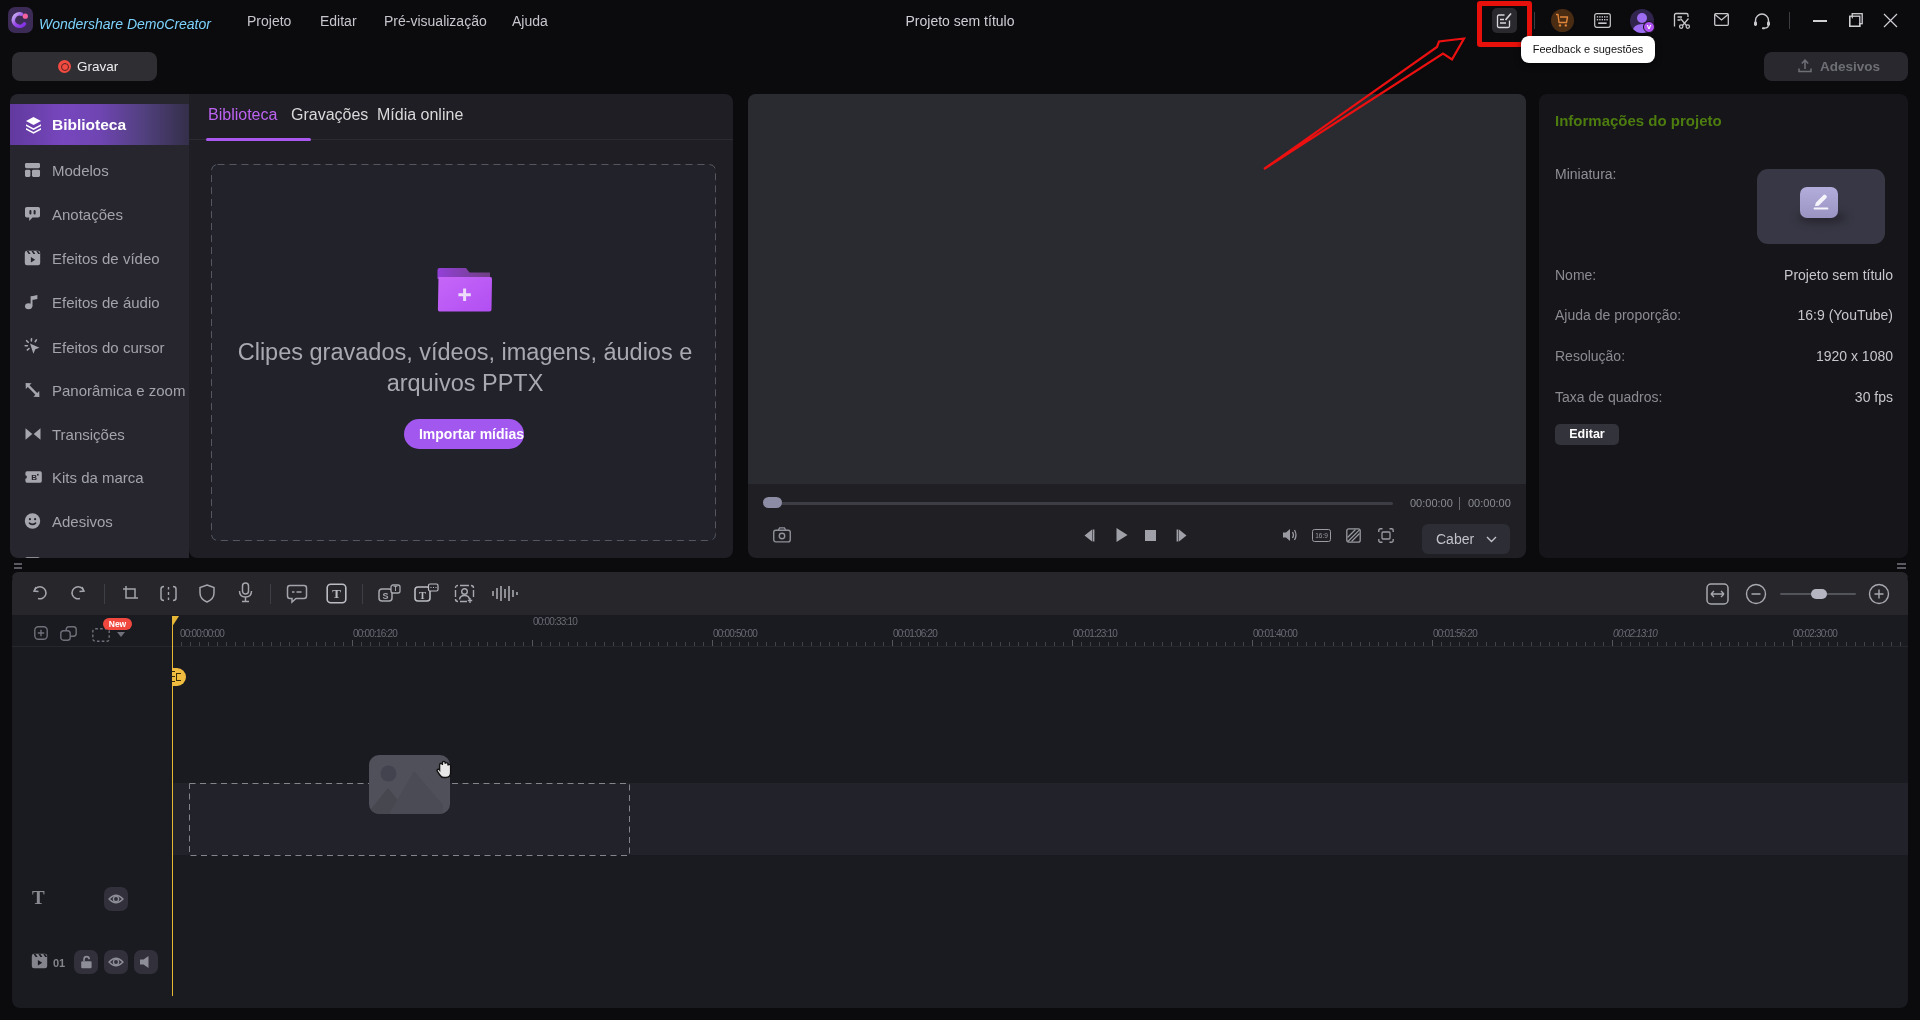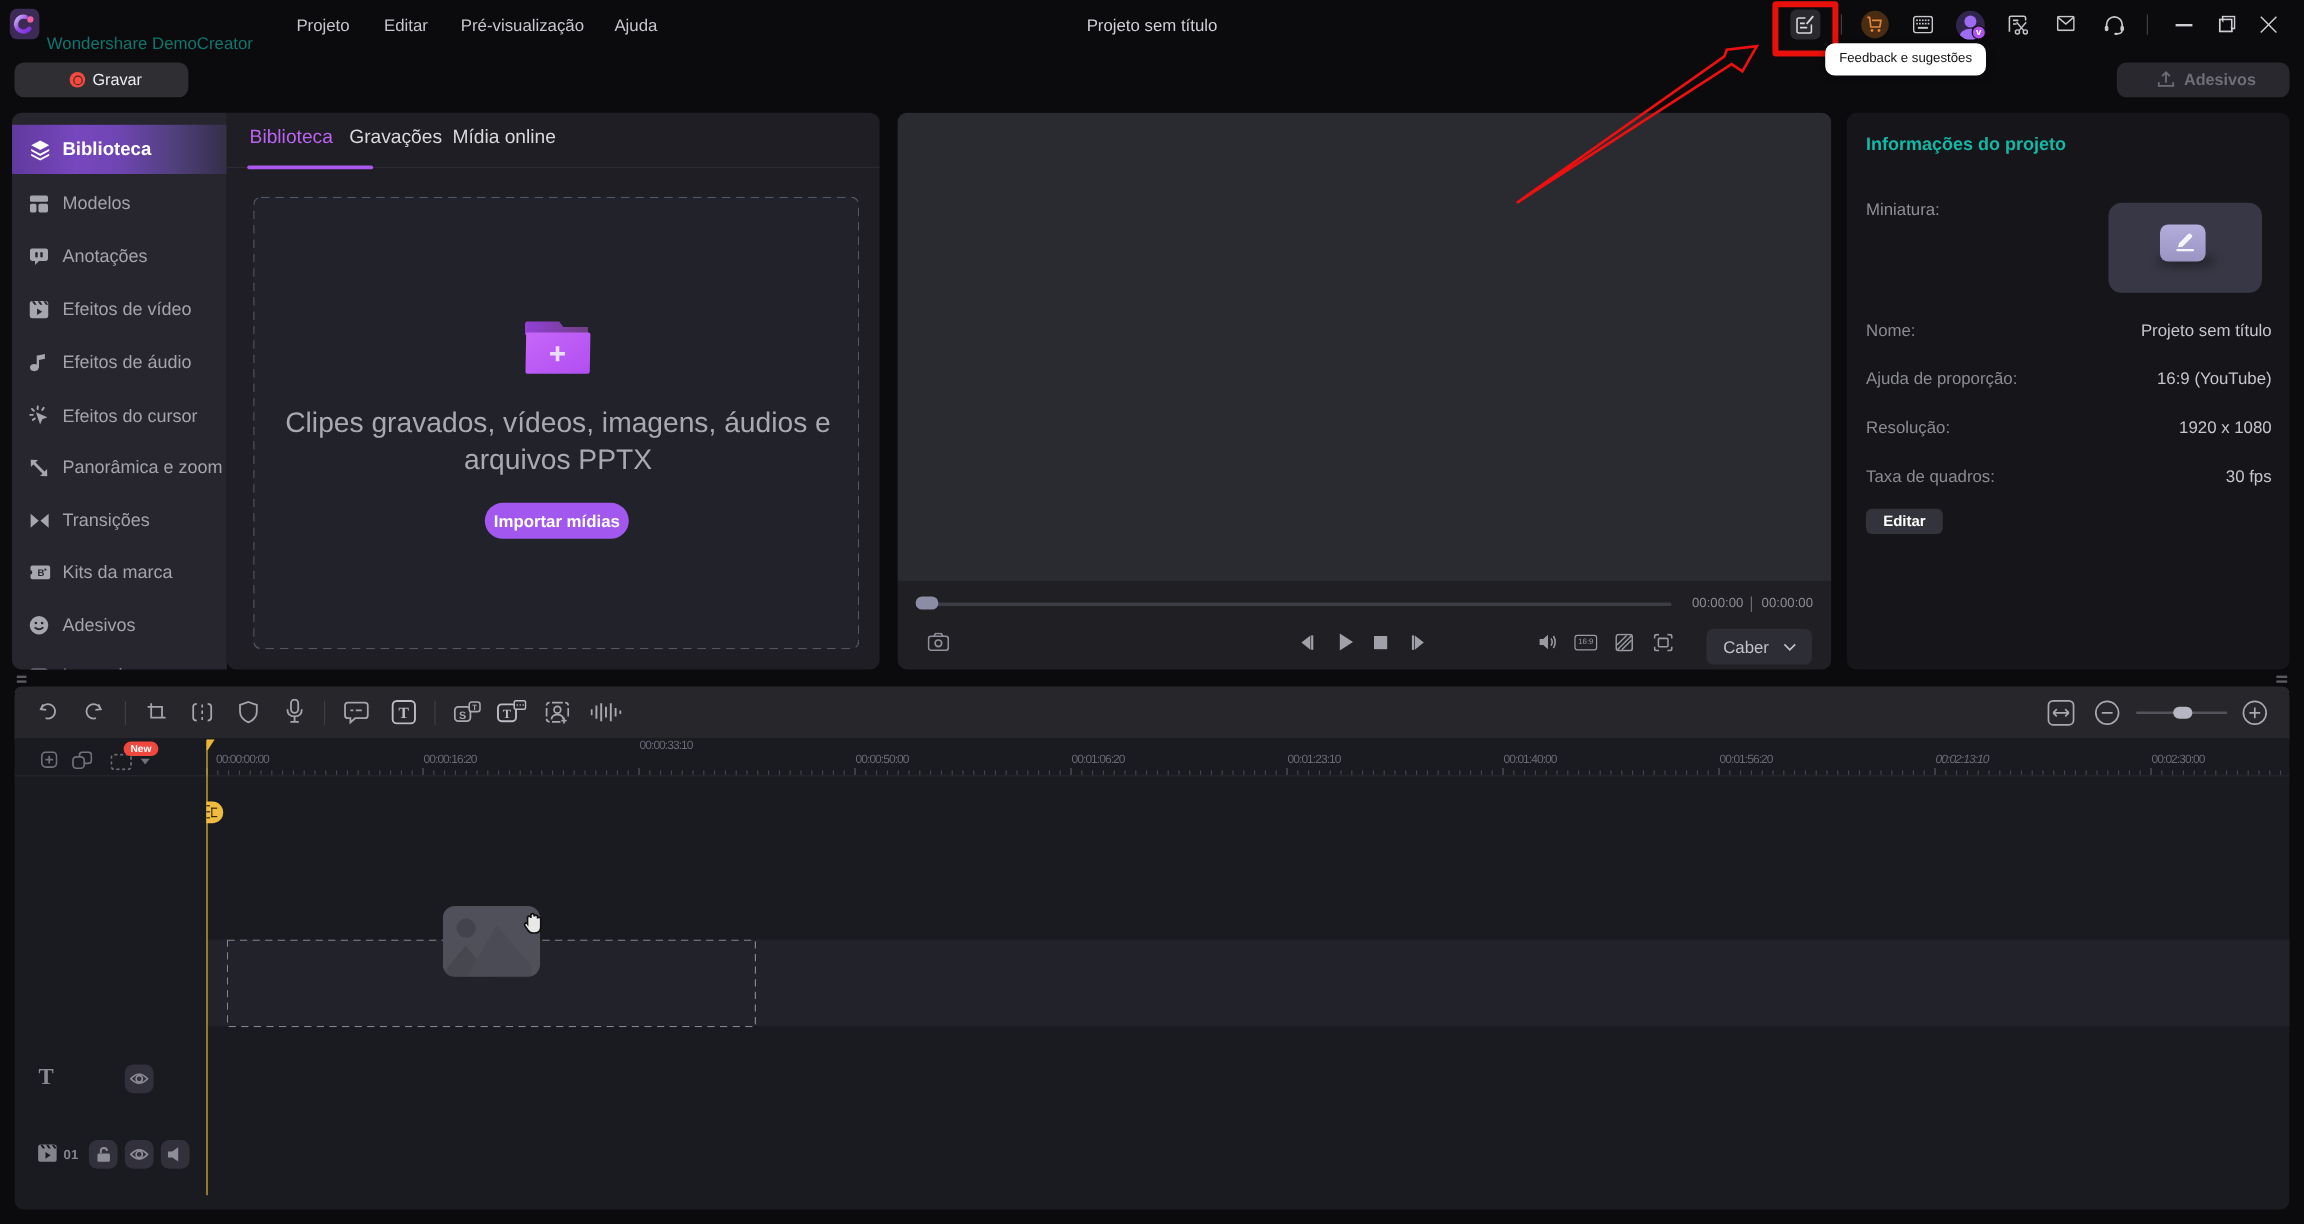--- a/index.html
+++ b/index.html
@@ -24,21 +24,21 @@
       <linearGradient id="logc" x1="0" y1="0" x2="1" y2="1">
         <stop offset="0" stop-color="#c9b8f2"></stop>
           <stop offset="0.5" stop-color="#9a4ae8"></stop>
           <stop offset="1" stop-color="#7d2fe0"></stop>
       </linearGradient>
     </defs>
     <rect x="0" y="0" width="25" height="26" rx="7" fill="#3c2b56"></rect>
     <path d="M 16.5 16.9 A 6.2 6.2 0 1 1 13.5 7.2" stroke="url(#logc)" stroke-width="3.6" fill="none" stroke-linecap="round"></path>
     <circle cx="17.3" cy="9.2" r="2.6" fill="#f3629c"></circle>
   </svg>
-  <div class="abs" style="left:39px;top:16px;height:40px;line-height:40px;color:#0f766e;font-size:14px;">Wondershare DemoCreator</div>
+  <div class="abs" style="left:39px;top:4px;height:40px;line-height:40px;color:#7dd3fc;font-size:14px;font-style:italic;">Wondershare DemoCreator</div>
   <div class="abs menu" style="left:247px;top:13px;">Projeto</div>
   <div class="abs menu" style="left:320px;top:13px;">Editar</div>
   <div class="abs menu" style="left:384px;top:13px;">Pré-visualização</div>
   <div class="abs menu" style="left:512px;top:13px;">Ajuda</div>
   <div class="abs" style="left:810px;top:13px;width:300px;text-align:center;color:#cfcfd4;font-size:14px;">Projeto sem título</div>
 
   <div class="abs" style="left:1492px;top:8px;width:25px;height:25px;border-radius:5px;background:#2a2a2e;"></div>
   <svg class="abs" style="left:1495px;top:11px;" width="19" height="19" viewBox="0 0 19 19">
     <path d="M14.5 9.5 L14.5 15 Q14.5 16.5 13 16.5 L4 16.5 Q2.5 16.5 2.5 15 L2.5 5.5 Q2.5 4 4 4 L9.5 4" stroke="#d8d8dc" stroke-width="1.3" fill="none"></path>
     <path d="M5 8.5 L9 8.5 M5 12 L11 12" stroke="#d8d8dc" stroke-width="1.3"></path>
@@ -244,21 +244,21 @@
         <linearGradient id="fold" x1="0" y1="0" x2="1" y2="1">
           <stop offset="0" stop-color="#c667f8"></stop>
             <stop offset="1" stop-color="#b14ef2"></stop>
         </linearGradient>
       </defs>
       <path d="M1.5 3 Q1.5 1 3.5 1 L30 1 L33.5 5.5 L54 5.5 L54 12 L1.5 12 Z" fill="url(#foldback)"></path>
       <path d="M2.5 10 L54.5 10 Q56 10 56 12 L55.5 42.5 Q55.5 44.5 53.5 44.5 L3.5 44.5 Q1.8 44.5 1.9 42.5 Z" fill="url(#fold)"></path>
       <path d="M28.6 21.5 L28.6 34 M22.4 27.8 L34.8 27.8" stroke="#ecdcfa" stroke-width="3" stroke-linecap="butt"></path>
     </svg>
     <div class="abs" style="left:4px;top:243px;width:544px;text-align:center;color:#a8a9b1;font-size:23.5px;line-height:31px;">Clipes gravados, vídeos, imagens, áudios e<br>arquivos PPTX</div>
-    <div class="abs" style="left:215px;top:325px;width:120px;height:30px;border-radius:16px;background:#a258ee;color:#fff;font-size:14px;font-weight:bold;text-align:center;line-height:30px;">Importar mídias</div>
+    <div class="abs" style="left:215px;top:325px;width:120px;height:30px;border-radius:16px;background:#a258ee;color:#fff;font-size:14px;font-weight:bold;text-align:right;line-height:30px;">Importar mídias</div>
   </div>
 
   <div class="panel" id="preview" style="left:748px;top:94px;width:778px;height:464px;background:#1f1f24;border-radius:8px;overflow:hidden;">
     <div class="abs" style="left:0;top:0;width:778px;height:390px;background:#2a2a31;"></div>
 
     <div class="abs" style="left:23px;top:407.5px;width:622px;height:3.5px;border-radius:2px;background:#3d3d45;"></div>
     <div class="abs" style="left:15px;top:403px;width:19px;height:11px;border-radius:6px;background:#8c8ca4;"></div>
     <div class="abs" style="left:662px;top:403px;color:#8b8b94;font-size:11px;">00:00:00</div>
     <div class="abs" style="left:710.5px;top:402.5px;width:1.5px;height:13px;background:#6a6a72;"></div>
     <div class="abs" style="left:720px;top:403px;color:#8b8b94;font-size:11px;">00:00:00</div>
@@ -300,21 +300,21 @@
     </svg>
 
     <div class="abs" style="left:674px;top:430px;width:88px;height:30px;border-radius:6px;background:#2d2d35;"></div>
     <div class="abs" style="left:688px;top:430px;height:30px;line-height:30px;color:#c2c2ca;font-size:14px;">Caber</div>
     <svg class="abs" style="left:738px;top:442px;" width="11" height="7" viewBox="0 0 11 7">
         <path d="M1 1 L5.5 5.5 L10 1" stroke="#c2c2ca" stroke-width="1.4" fill="none"></path>
       </svg>
   </div>
 
   <div class="panel" id="rightpanel" style="left:1539px;top:94px;width:369px;height:464px;background:#15151a;border-radius:8px;overflow:hidden;">
-    <div class="abs" style="left:16px;top:18px;color:#14b8a6;font-size:15px;font-weight:bold;">Informações do projeto</div>
+    <div class="abs" style="left:16px;top:18px;color:#4d7c0f;font-size:15px;font-weight:bold;">Informações do projeto</div>
     <div class="abs" style="left:16px;top:72px;color:#8e8e95;font-size:14px;">Miniatura:</div>
     <div class="abs" style="left:218px;top:75px;width:128px;height:75px;border-radius:11px;background:#383745;"></div>
     <div class="abs" style="left:258px;top:118px;width:50px;height:11px;border-radius:50%;background:rgba(0,0,0,0.35);filter:blur(4px);"></div>
     <div class="abs" style="left:261px;top:93px;width:38px;height:31px;border-radius:7px;background:linear-gradient(180deg,#b2adda,#9a94c2);"></div>
     <svg class="abs" style="left:272px;top:99px;" width="20" height="17" viewBox="0 0 20 17">
       <path d="M4 13 L4.8 9.8 L12.5 2.1 Q13.6 1 14.7 2.1 L15.4 2.8 Q16.5 3.9 15.4 5 L7.7 12.7 L4 13 Z" fill="#f5f4fb"></path>
       <path d="M3.5 15.5 L16.5 15.5" stroke="#f5f4fb" stroke-width="1.8" stroke-linecap="round"></path>
     </svg>
     <div class="abs" style="left:16px;top:173px;color:#8b8b92;font-size:14px;">Nome:</div>
     <div class="abs" style="left:0;top:173px;width:354px;text-align:right;color:#c6c6cc;font-size:14px;">Projeto sem título</div>

